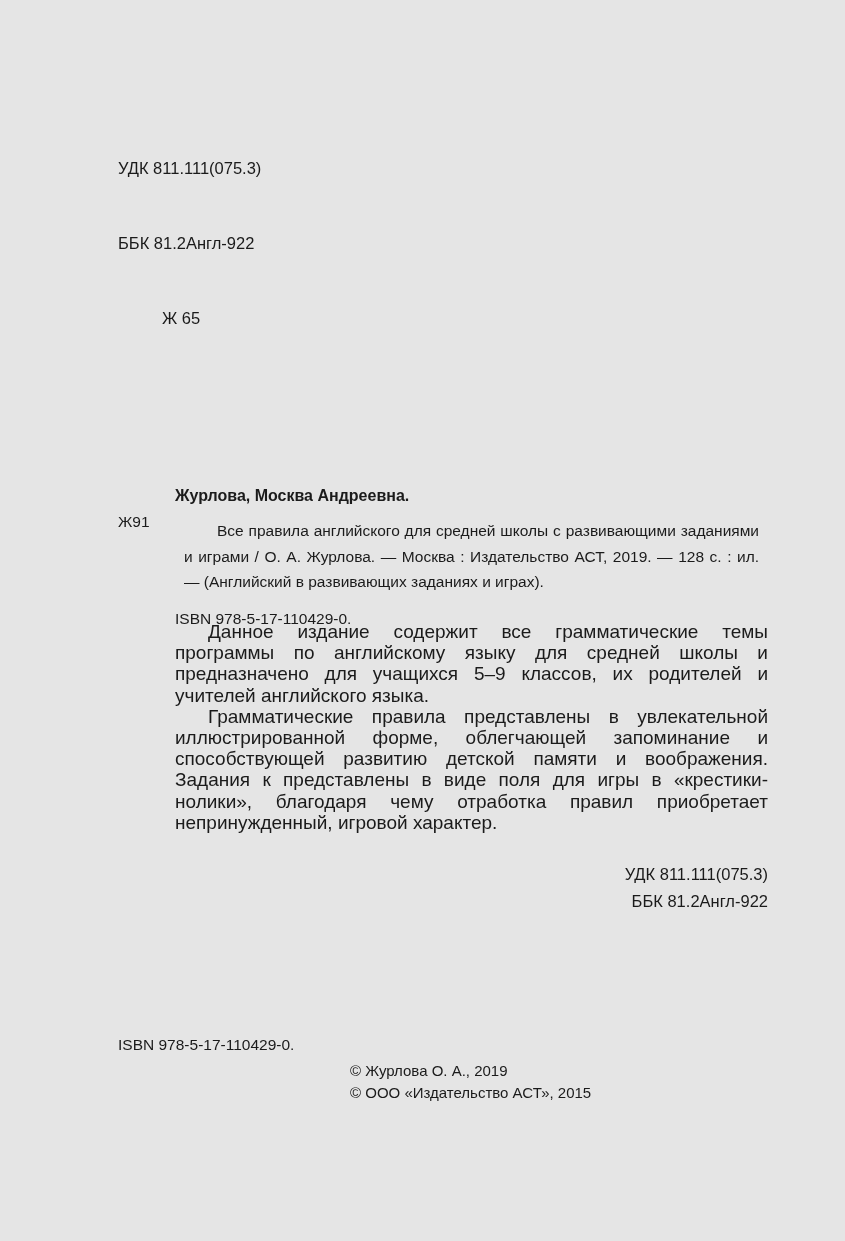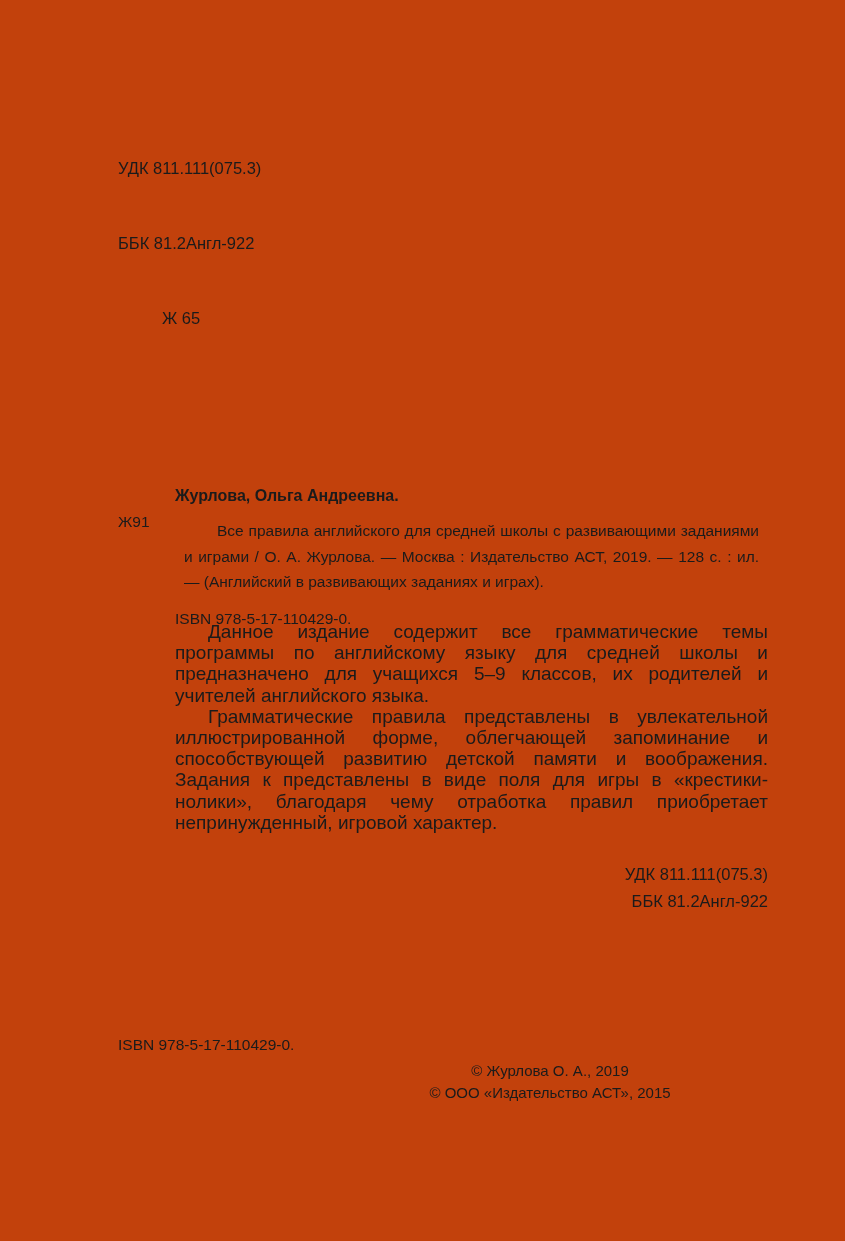--- a/index.html
+++ b/index.html
@@ -4,21 +4,21 @@
 <style>
   html, body {
     margin: 0;
     padding: 0;
     background: #ffffff;
   }
   .page {
     position: relative;
     width: 845px;
     height: 1241px;
-    background: #c2410c;
+    background: #e5e5e5;
     font-family: "Liberation Sans", "DejaVu Sans", sans-serif;
     color: #1b1b1b;
     overflow: hidden;
     -webkit-font-smoothing: antialiased;
   }
 
   
   .udk-top {
     position: absolute;
     left: 118px;
@@ -100,41 +100,41 @@
     left: 118px;
     top: 1033px;
     font-size: 15.5px;
     line-height: 24px;
   }
   .copyright {
     position: absolute;
     left: 350px;
     top: 1060px;
     width: 400px;
-    text-align: center;
+    text-align: left;
     font-size: 15px;
     line-height: 22px;
   }
   .copyright .ln { display: block; }
 </style>
 </head>
 <body>
 
 <div class="page">
 
   <div class="udk-top">
     <span class="ln">УДК 811.111(075.3)</span>
     <span class="ln">ББК 81.2Англ-922</span>
     <span class="ln shelf">Ж 65</span>
   </div>
 
   <div class="record">
     <div class="record-shelf">Ж91</div>
     <div class="record-body">
-      <div class="author-line">Журлова, Ольга Андреевна.</div>
+      <div class="author-line">Журлова, Москва Андреевна.</div>
       <p class="desc">Все правила английского для средней школы с развивающими заданиями и играми / О. А. Журлова. — Москва : Издательство АСТ, 2019. — 128 с. : ил. — (Английский в развивающих заданиях и играх).</p>
       <p class="isbn-line">ISBN 978-5-17-110429-0.</p>
     </div>
   </div>
 
   <div class="annotation">
     <p>Данное издание содержит все грамматические темы программы по английскому языку для средней школы и предназначено для учащихся 5–9 классов, их родителей и учителей английского языка.</p>
     <p>Грамматические правила представлены в увлекательной иллюстрированной форме, облегчающей запоминание и способствующей развитию детской памяти и воображения. Задания к представлены в виде поля для игры в «крестики-нолики», благодаря чему отработка правил приобретает непринужденный, игровой характер.</p>
   </div>
 

